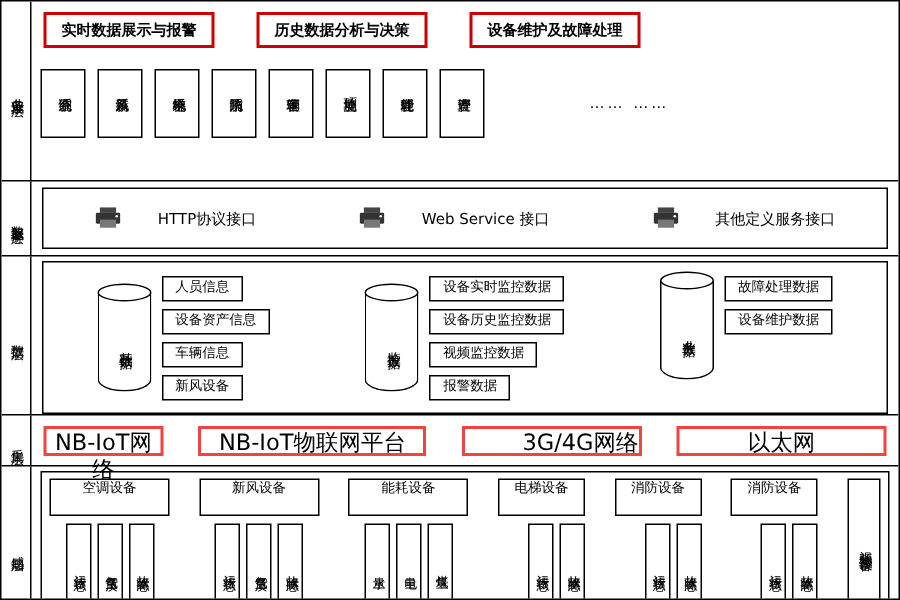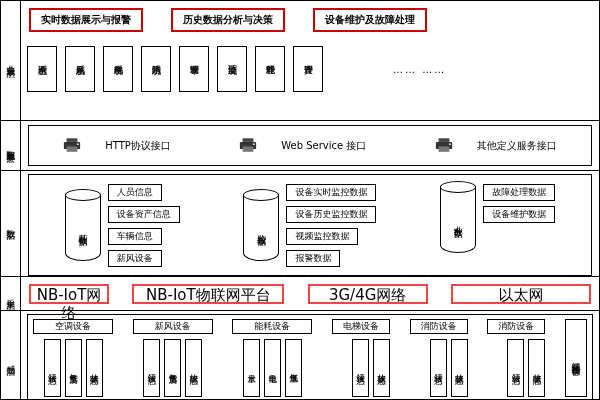--- a/index.html
+++ b/index.html
@@ -34,27 +34,27 @@
   .cyl-top { position:absolute; left:0; right:0; top:0; height:12px; border:1px solid #000; border-radius:50%; background:#fff; z-index:2; }
   .cyl-body { position:absolute; left:0; right:0; top:6px; bottom:0; border:1px solid #000; border-top:none; border-radius:0 0 18px 18px / 0 0 8px 8px; background:#fff; z-index:1; }
   .cyl-label { position:absolute; z-index:3; left:50%; top:55%; transform:translate(-50%,-50%); }
   .ditems { display:flex; flex-direction:column; align-items:flex-start; }
   .ditem { border:1px solid #000; margin:2.5px 0; padding:0 8px; height:17px; line-height:15px; font-size:9px; text-align:center; white-space:nowrap; }
 
   
   .l-collection { height:34px; }
   .collection-content { flex-direction:row !important; align-items:center; justify-content:space-between; padding:0 8px; }
   .cbox { border:2px solid #ef4444; height:20px; line-height:18px; text-align:center; font-size:15px; flex:none; }
-  .cbox.w1{width:80px;} .cbox.w2{width:152px;} .cbox.w3{width:120px;} .cbox.w4{width:140px;}
+  .cbox.w1{width:80px;} .cbox.w2{width:152px;} .cbox.w3{width:120px;text-align:right;} .cbox.w4{width:140px;}
 
   
   .pbox { flex:1; margin:3px 6px 4px 6px; border:1px solid #000; display:flex; justify-content:space-between; align-items:stretch; padding:4px 5px 5px 5px; }
   .pgroup { display:flex; flex-direction:column; align-items:center; }
   .pg3 { min-width:80px; } .pg2 { min-width:58px;align-items:flex-end; }
-  .pheader { border:1px solid #000; align-self:stretch; height:15px; line-height:13px; font-size:9px; text-align:center; white-space:nowrap; padding:0 4px; }
+  .pheader { border:1px solid #000; align-self:stretch; height:25px; line-height:13px; font-size:9px; text-align:center; white-space:nowrap; padding:0 4px; }
   .pitems { display:flex; gap:4px; margin-top:5px; justify-content:center; }
   .pitem { width:17px; height:58px; border:1px solid #000; display:flex; align-items:center; justify-content:center; flex:none; }
   .pitem .vtext { font-size:8.5px; letter-spacing:0.5px; }
   .pvideo { border:1px solid #000; width:22px; display:flex; align-items:center; justify-content:center; }
 </style>
 </head>
 <body>
 
 <div class="canvas">
 

